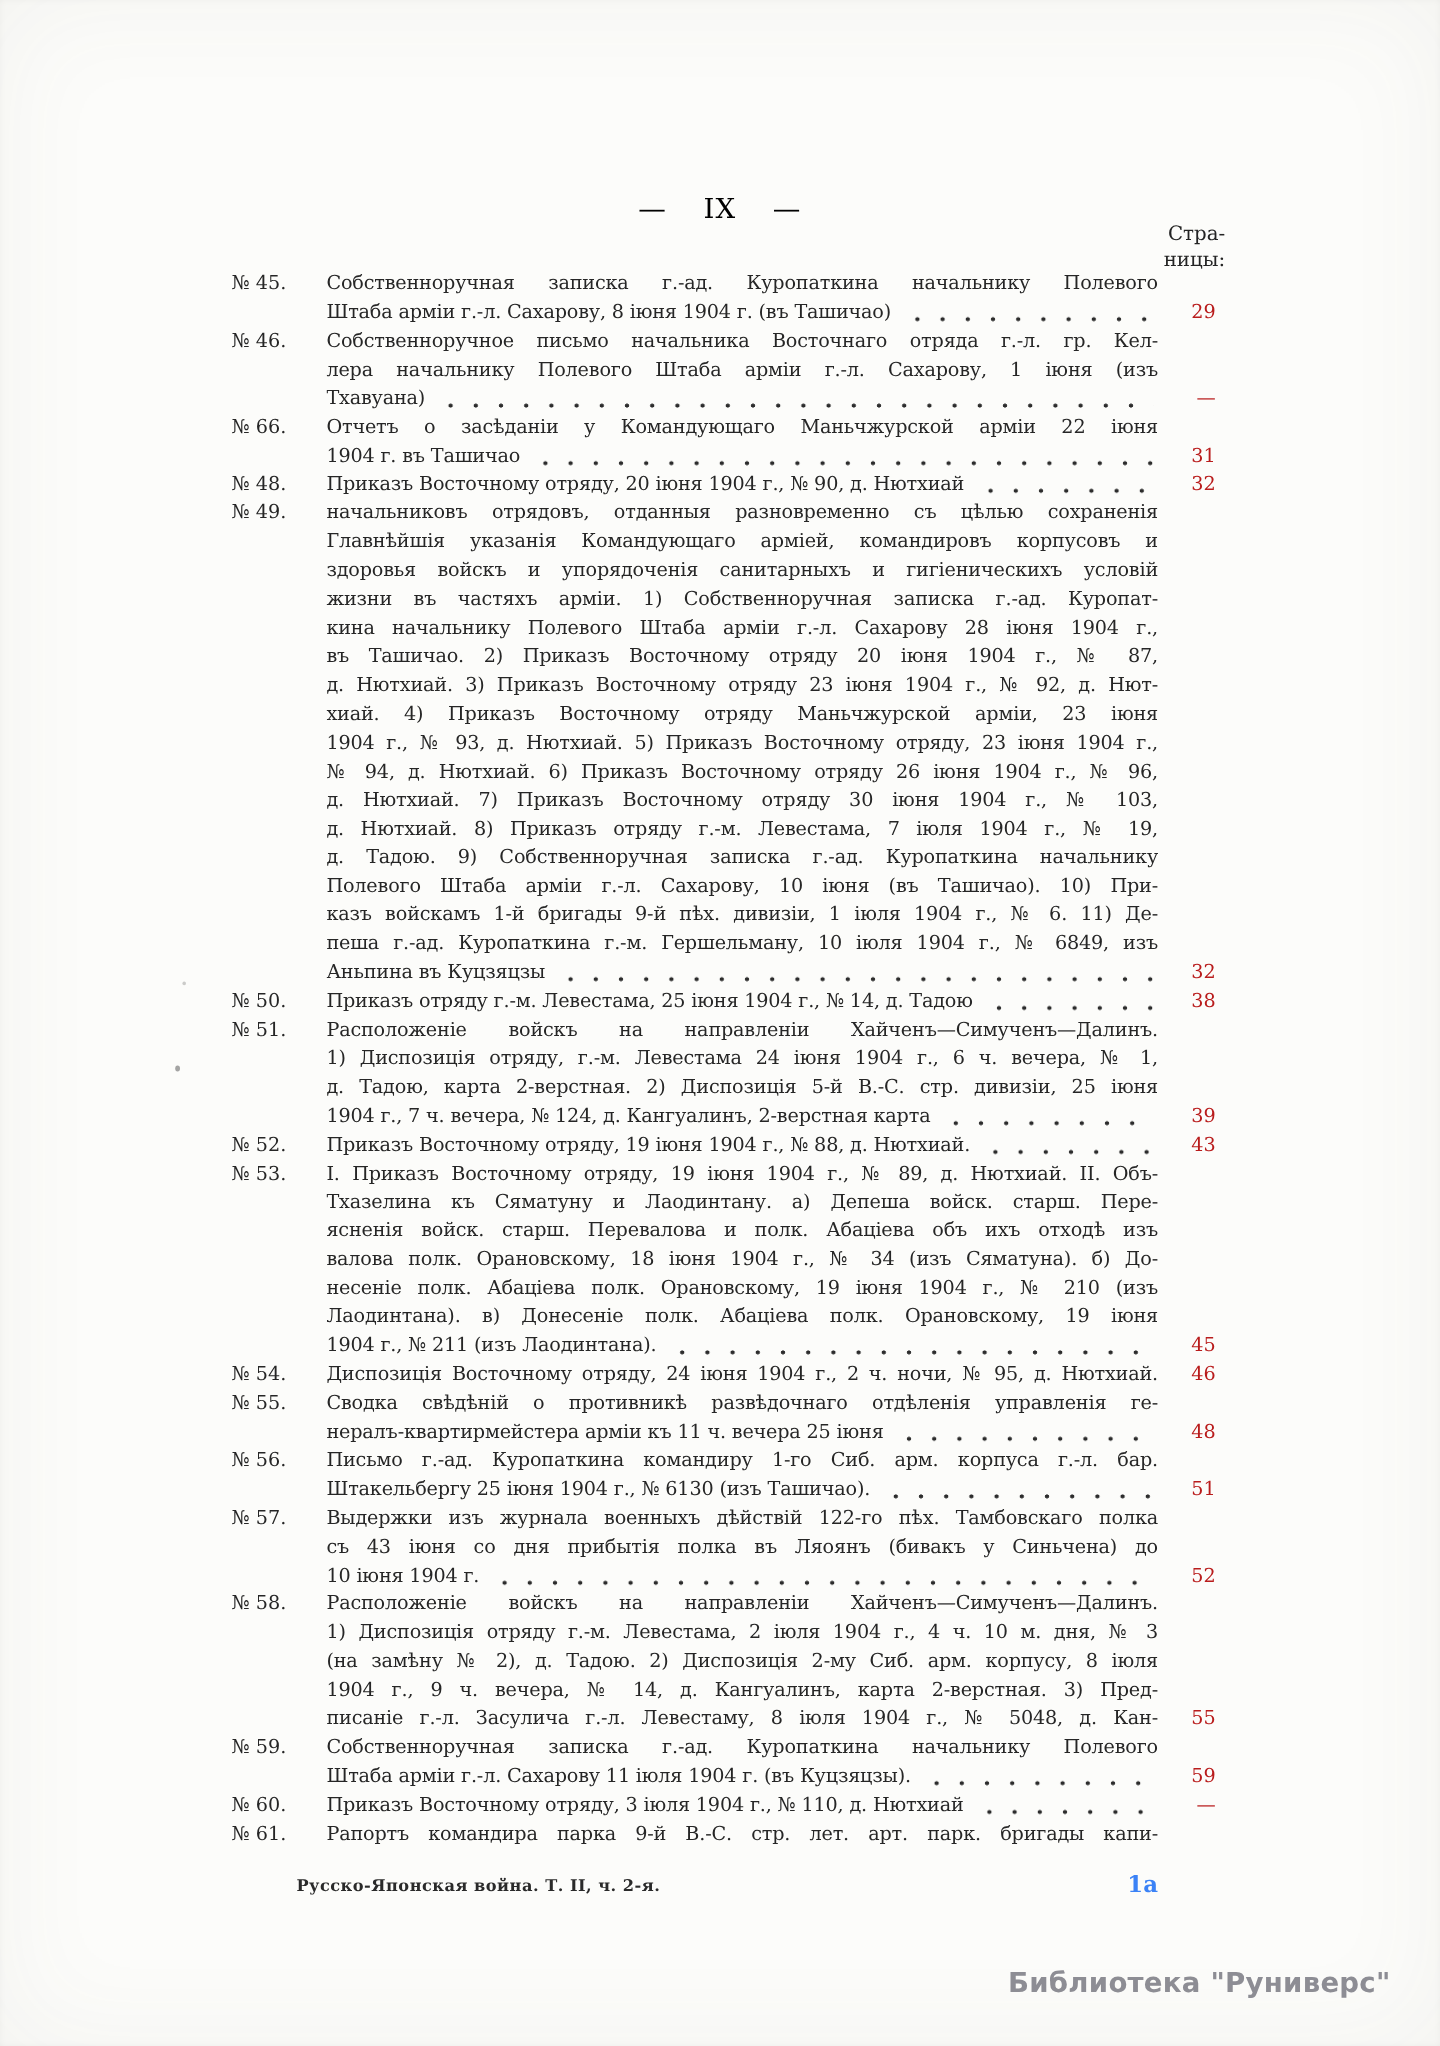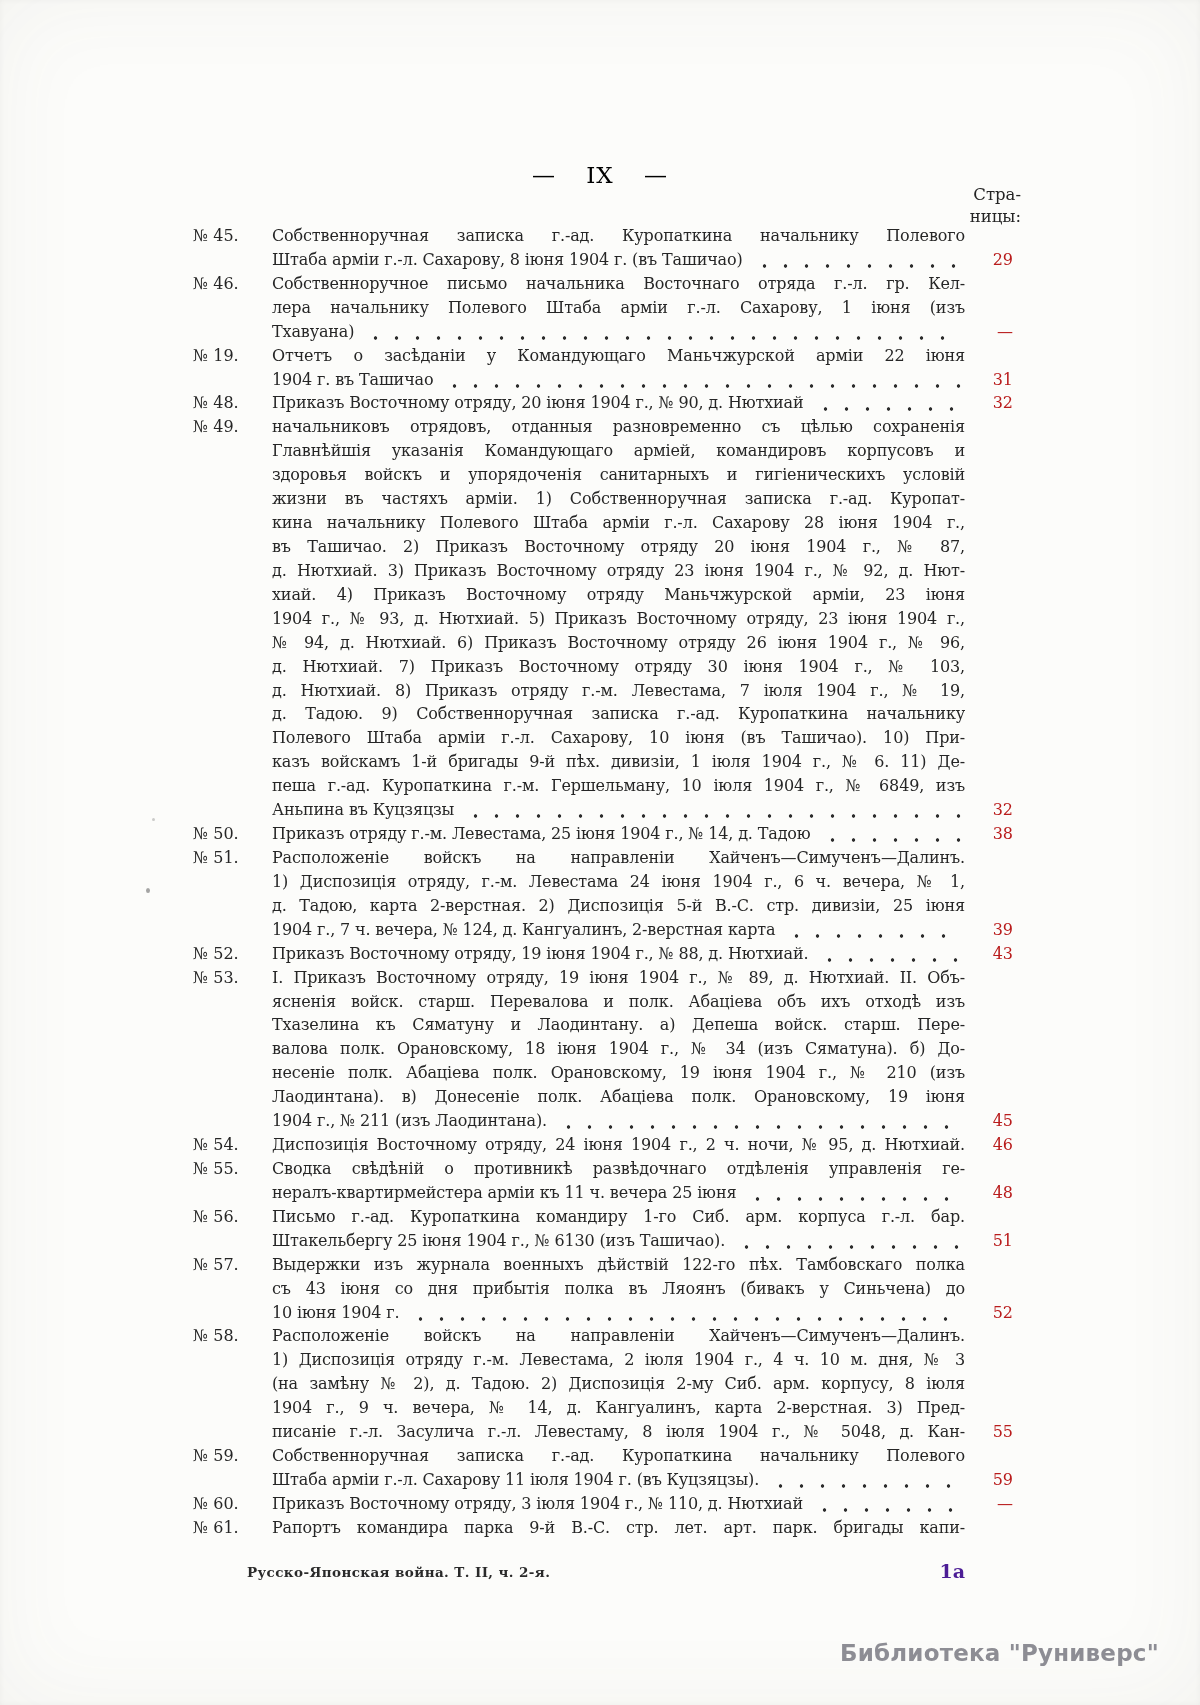--- a/index.html
+++ b/index.html
@@ -42,21 +42,21 @@
     display:flex; flex-direction:column; justify-content:flex-end;
     text-align:right; font-size:16px; line-height:23.93px; color:#b91c1c;
   }
   
   .footer-title {
     position:absolute; left:247px; top:1564px;
     font-size:13.5px; font-weight:bold; letter-spacing:.4px; color:#2a2a2a;
   }
   .footer-sig {
     position:absolute; top:1560px; left:0; width:965px; text-align:right;
-    font-size:19px; font-weight:bold; color:#4c1d95;
+    font-size:19px; font-weight:bold; color:#3b82f6;
   }
   .watermark {
     position:absolute; top:1640px; left:840px;
     font-family:"DejaVu Sans", sans-serif; font-size:23px; font-weight:bold;
     color:#8d8d94; letter-spacing:.2px;
   }
   
   .speck { position:absolute; background:#4c4c4c; border-radius:50%; }
   .speck.s1 { left:146px; top:888px; width:4px; height:5px; opacity:.5; }
   .speck.s2 { left:152px; top:818px; width:3px; height:3px; opacity:.28; }
@@ -93,21 +93,21 @@
           <div class="line jl">лера начальнику Полевого Штаба арміи г.-л. Сахарову, 1 іюня (изъ</div>
           <div class="line last">
             <span class="lt">Тхавуана)</span>
             <span class="dots"></span>
           </div>
         </div>
     <div class="pagecol">—</div>
   </div>
 
   <div class="entry">
-    <div class="num">№ 19.</div>
+    <div class="num">№ 66.</div>
     <div class="etext">
           <div class="line jl">Отчетъ о засѣданіи у Командующаго Маньчжурской арміи 22 іюня</div>
           <div class="line last">
             <span class="lt">1904 г. въ Ташичао</span>
             <span class="dots"></span>
           </div>
         </div>
     <div class="pagecol">31</div>
   </div>
 
@@ -182,22 +182,22 @@
             <span class="dots"></span>
           </div>
         </div>
     <div class="pagecol">43</div>
   </div>
 
   <div class="entry">
     <div class="num">№ 53.</div>
     <div class="etext">
           <div class="line jl">I. Приказъ Восточному отряду, 19 іюня 1904 г., № 89, д. Нютхиай. II. Объ-</div>
+          <div class="line jl">Тхазелина къ Сяматуну и Лаодинтану. а) Депеша войск. старш. Пере-</div>
           <div class="line jl">ясненія войск. старш. Перевалова и полк. Абаціева объ ихъ отходѣ изъ</div>
-          <div class="line jl">Тхазелина къ Сяматуну и Лаодинтану. а) Депеша войск. старш. Пере-</div>
           <div class="line jl">валова полк. Орановскому, 18 іюня 1904 г., № 34 (изъ Сяматуна). б) До-</div>
           <div class="line jl">несеніе полк. Абаціева полк. Орановскому, 19 іюня 1904 г., № 210 (изъ</div>
           <div class="line jl">Лаодинтана). в) Донесеніе полк. Абаціева полк. Орановскому, 19 іюня</div>
           <div class="line last">
             <span class="lt">1904 г., № 211 (изъ Лаодинтана).</span>
             <span class="dots"></span>
           </div>
         </div>
     <div class="pagecol">45</div>
   </div>

